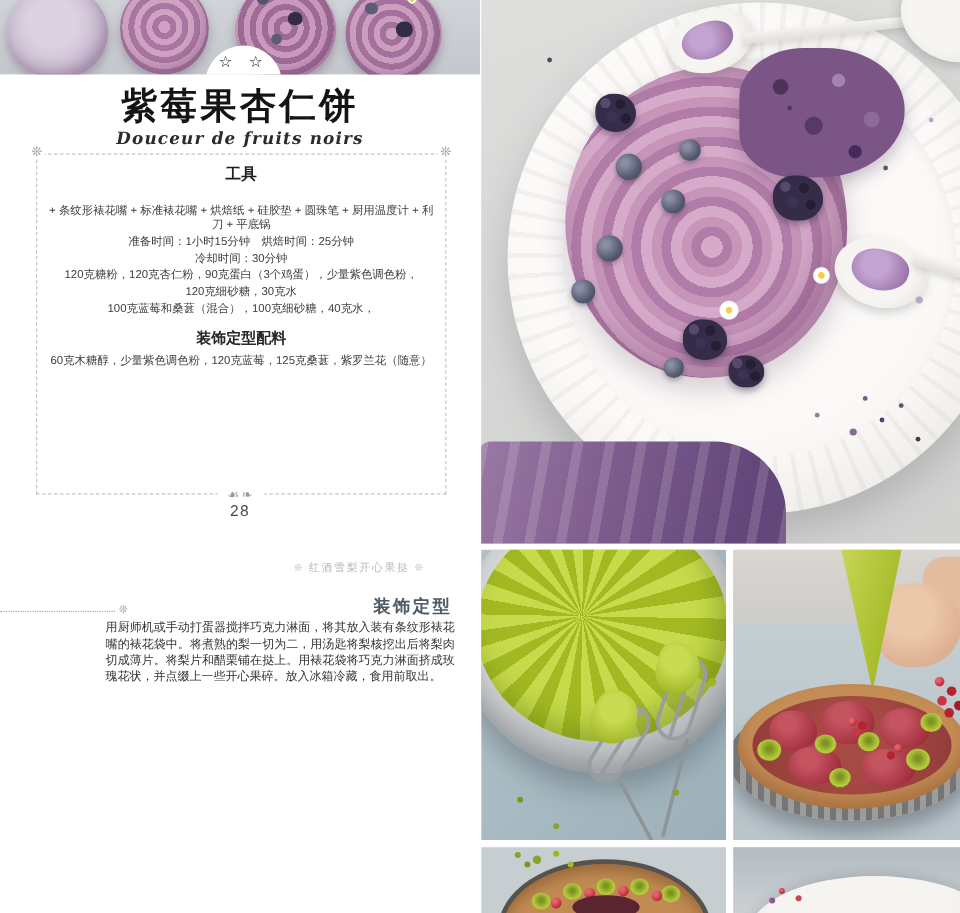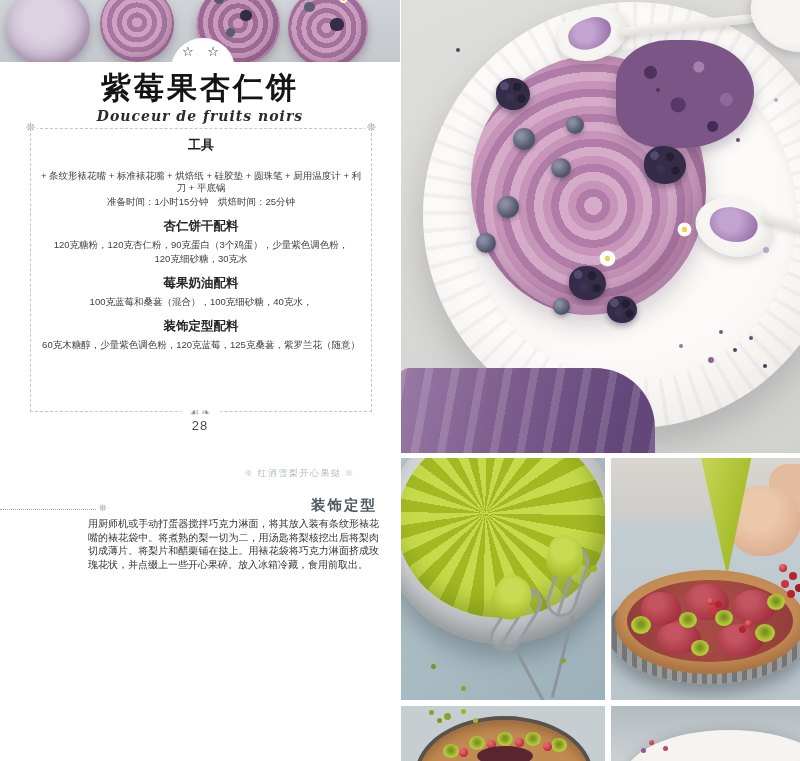--- a/index.html
+++ b/index.html
@@ -193,26 +193,25 @@
     <div class="recipe-subtitle">Douceur de fruits noirs</div>
 
     <div class="info-box">
       <span class="corner corner-l">❊</span>
       <span class="corner corner-r">❊</span>
 
       <h3 class="tools-h">工具</h3>
       <p class="s">+ 条纹形裱花嘴 + 标准裱花嘴 + 烘焙纸 + 硅胶垫 + 圆珠笔 + 厨用温度计 + 利刀 + 平底锅</p>
 
       <p class="s">准备时间：1小时15分钟　烘焙时间：25分钟</p>
-
-      <h3 class="sec">杏仁饼干配料</h3>
+      <p class="s">冷却时间：30分钟</p>
+
       <p class="s">120克糖粉，120克杏仁粉，90克蛋白（3个鸡蛋），少量紫色调色粉，</p>
       <p class="s">120克细砂糖，30克水</p>
 
-      <h3 class="sec">莓果奶油配料</h3>
       <p class="s">100克蓝莓和桑葚（混合），100克细砂糖，40克水，</p>
 
       <h3 class="sec">装饰定型配料</h3>
       <p class="s">60克木糖醇，少量紫色调色粉，120克蓝莓，125克桑葚，紫罗兰花（随意）</p>
 
       <span class="flourish">☙❧</span>
     </div>
 
     <div class="page-number">28</div>
   </section>

